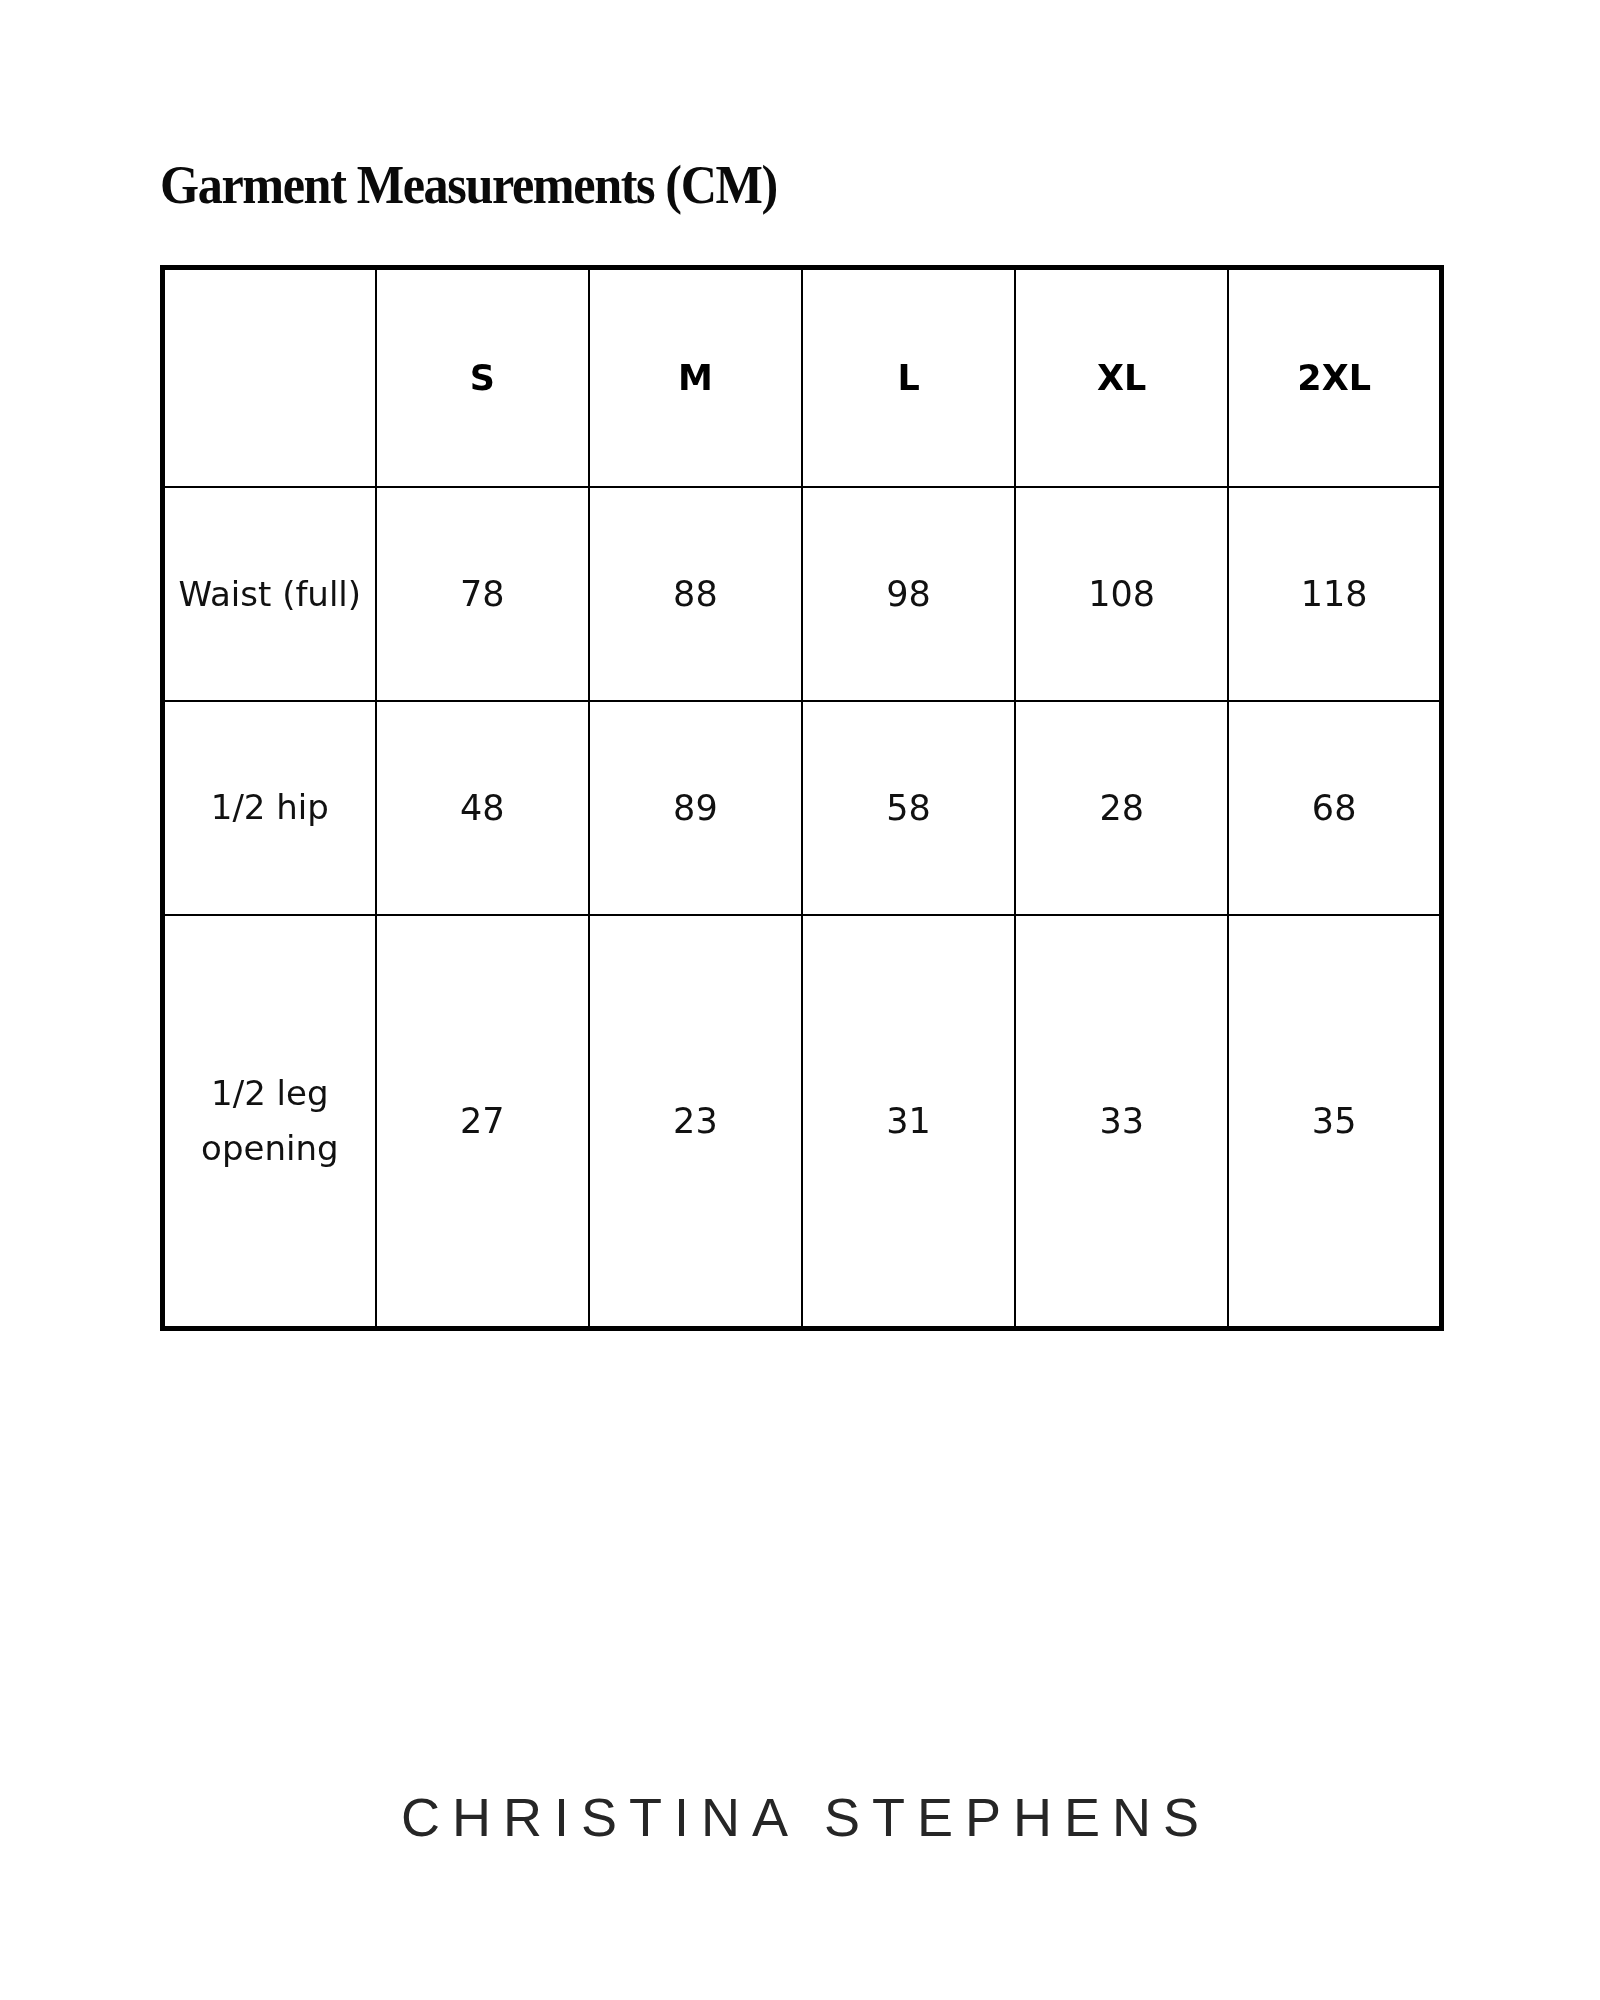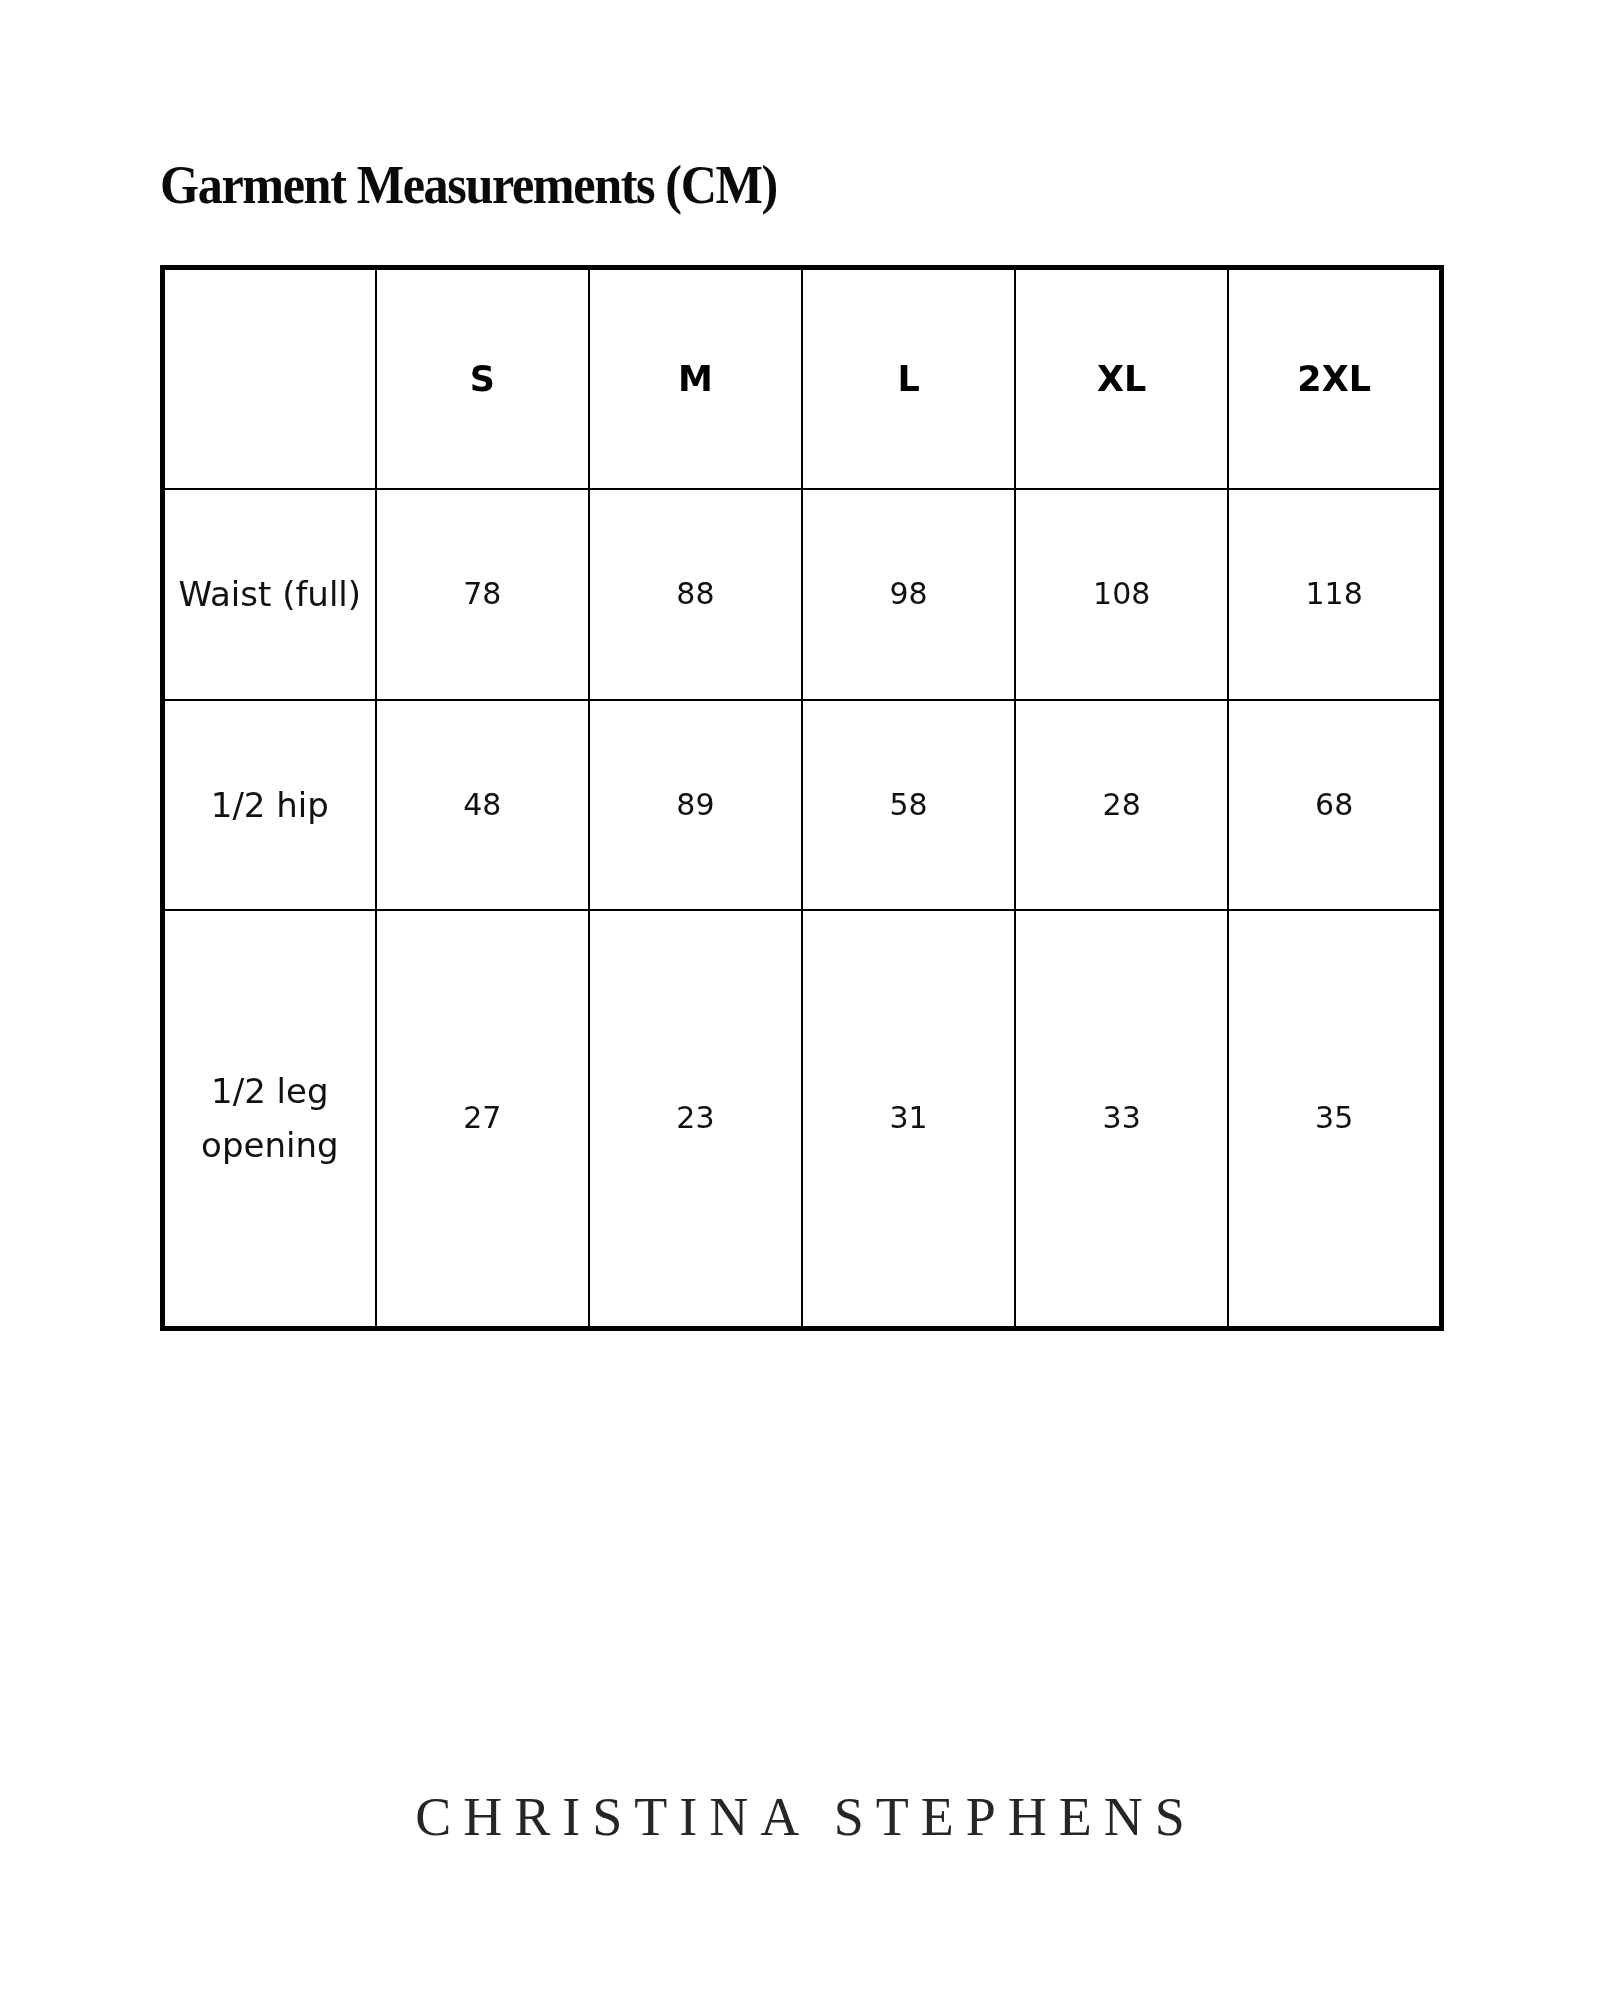--- a/index.html
+++ b/index.html
@@ -15,29 +15,29 @@
       position: absolute; left: 160px; top: 265px;
       width: 1284px; height: 1066px;
       border-collapse: collapse;
       border: 5px solid #000;
       table-layout: fixed;
     }
     .size-table td {
       border: 2px solid #000;
       text-align: center; vertical-align: middle;
       font-family: "DejaVu Sans", "Liberation Sans", sans-serif;
-      font-size: 30px; color: #111; line-height: 1.6;
+      font-size: 35px; color: #111; line-height: 1.6;
       padding: 0 6px;
     }
     .size-table td.head { font-weight: bold; font-size: 35px; color: #000; }
     .size-table td.label { font-size: 34px; }
     .brand {
       position: absolute; left: 0; width: 1600px; top: 1790px;
       text-align: center;
-      font-family: Liberation Serif, serif;
+      font-family: Liberation Sans, sans-serif;
       font-size: 54px; letter-spacing: 12px; color: #262626;
       line-height: 1; padding-left: 12px; box-sizing: border-box;
     }
   </style>
 </head>
 <body>
 
 <div class="title">Garment Measurements (CM)</div>
 
 <table class="size-table">

